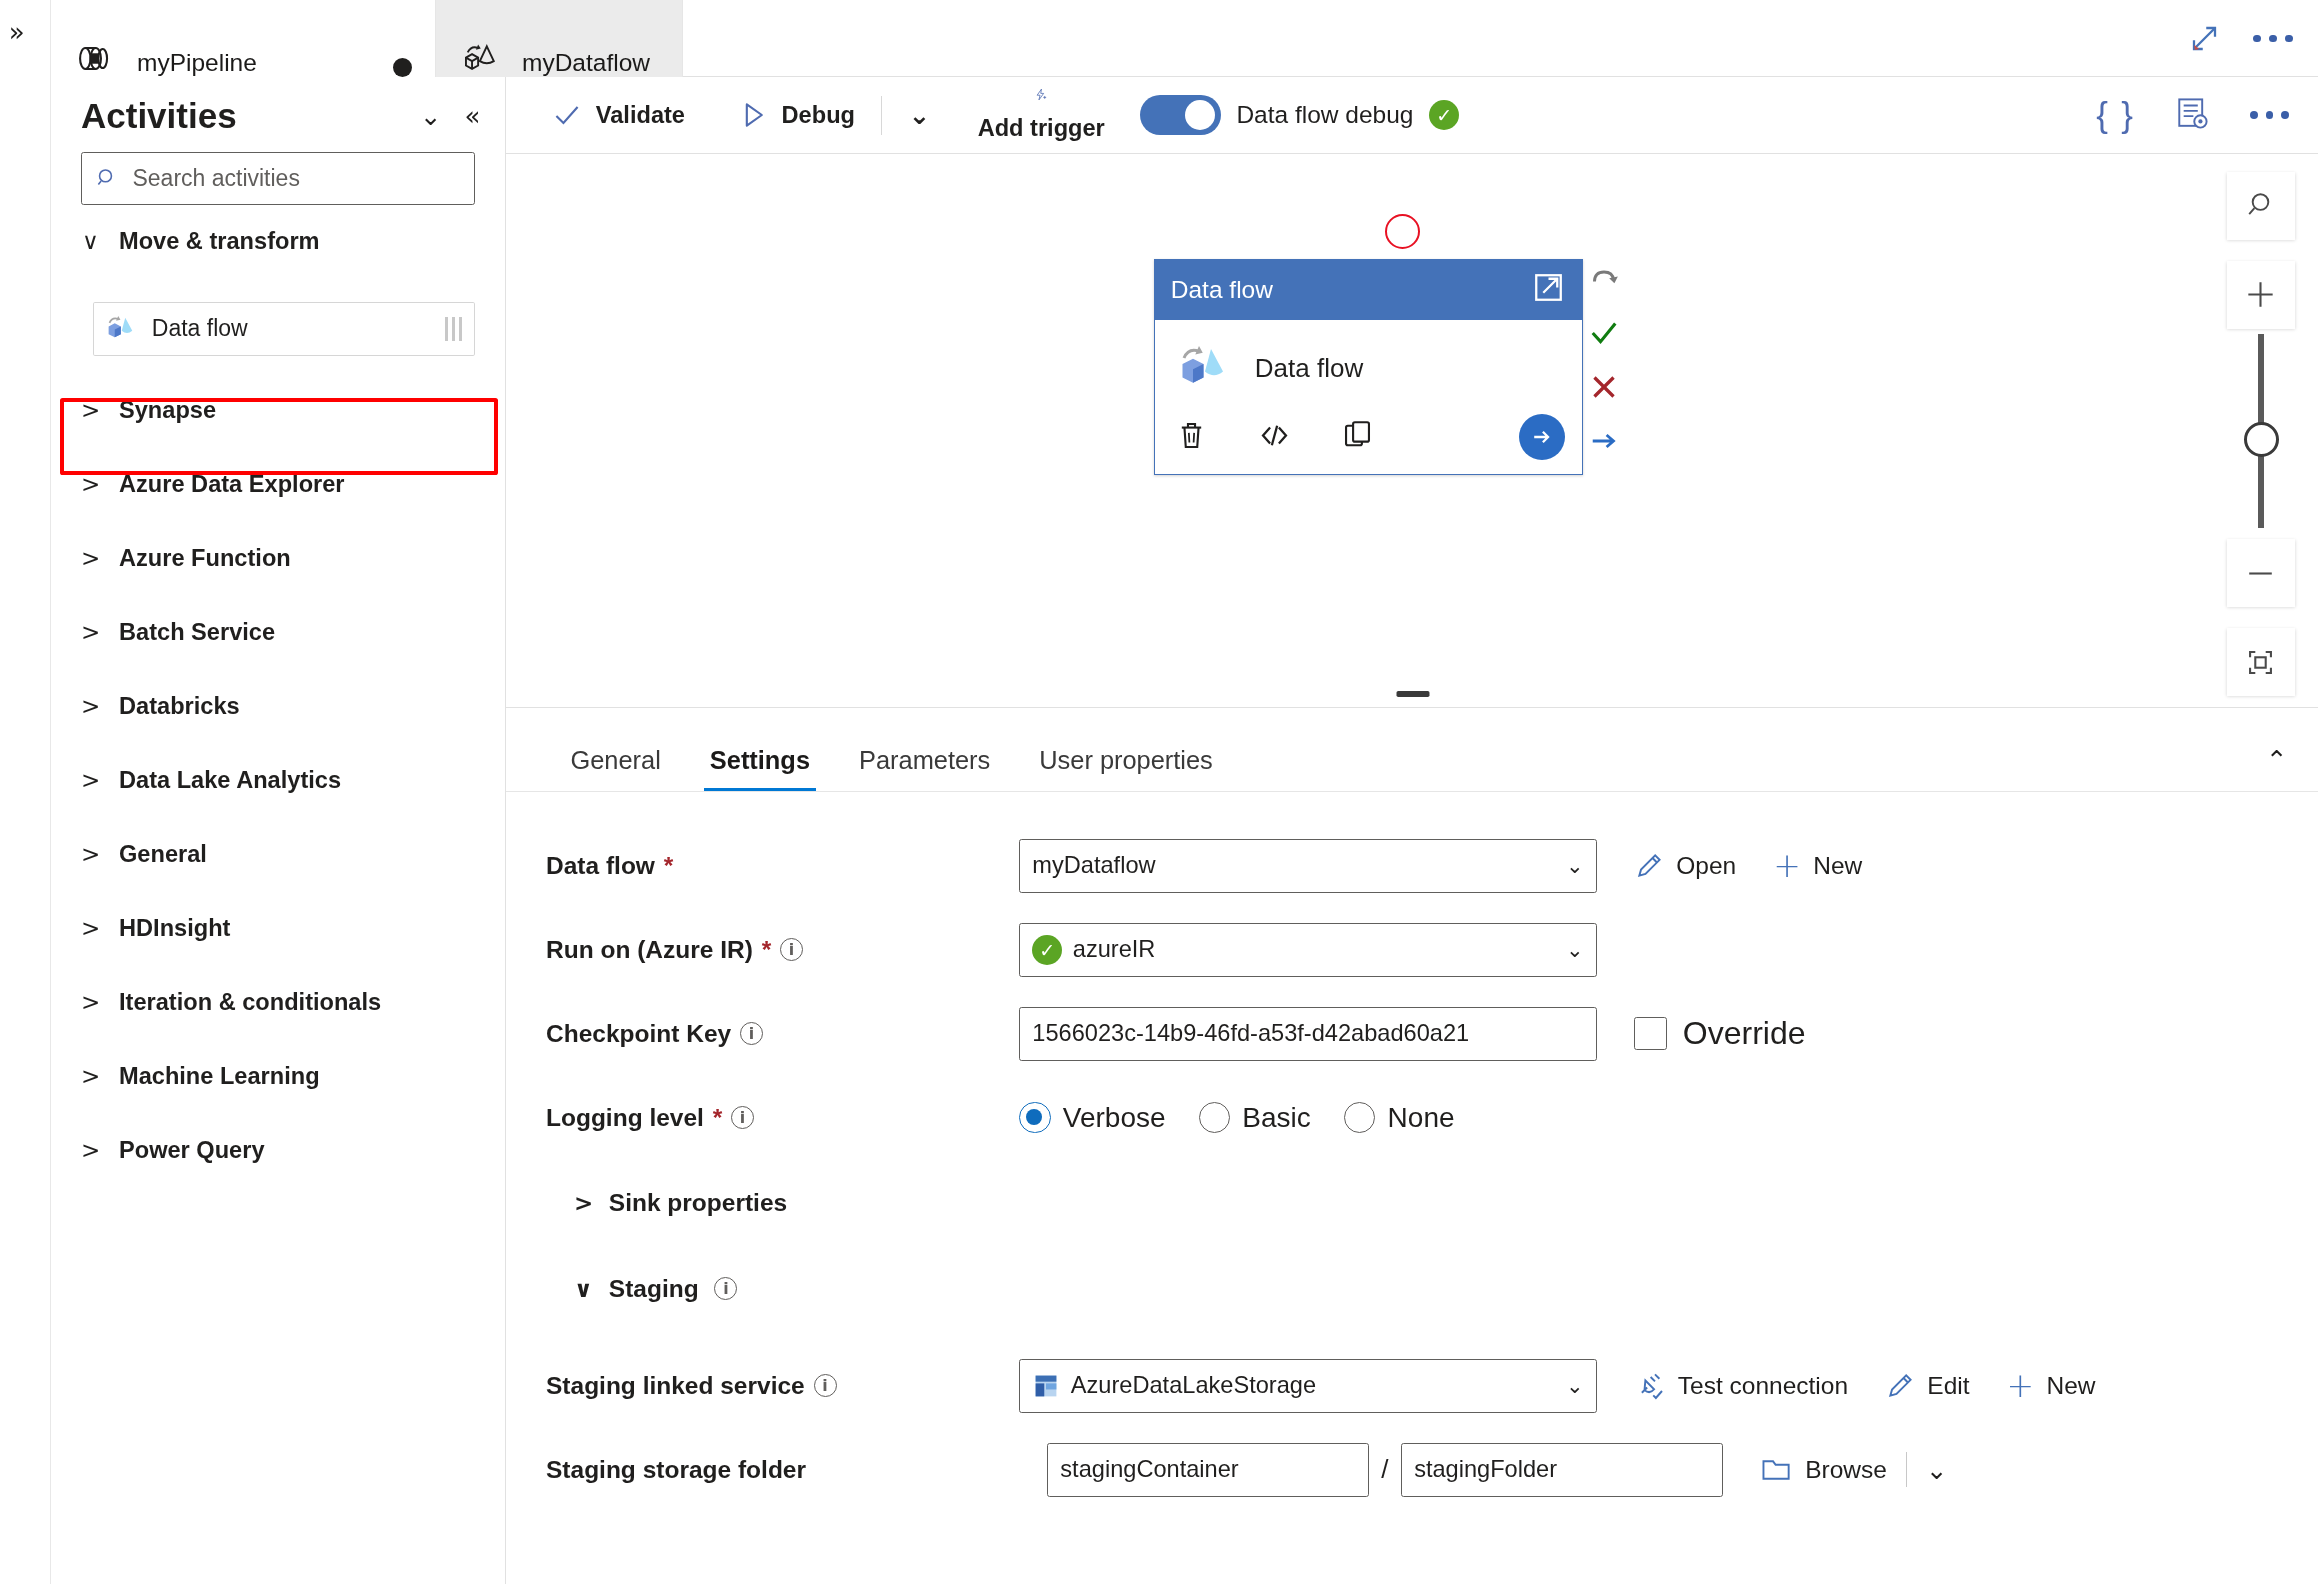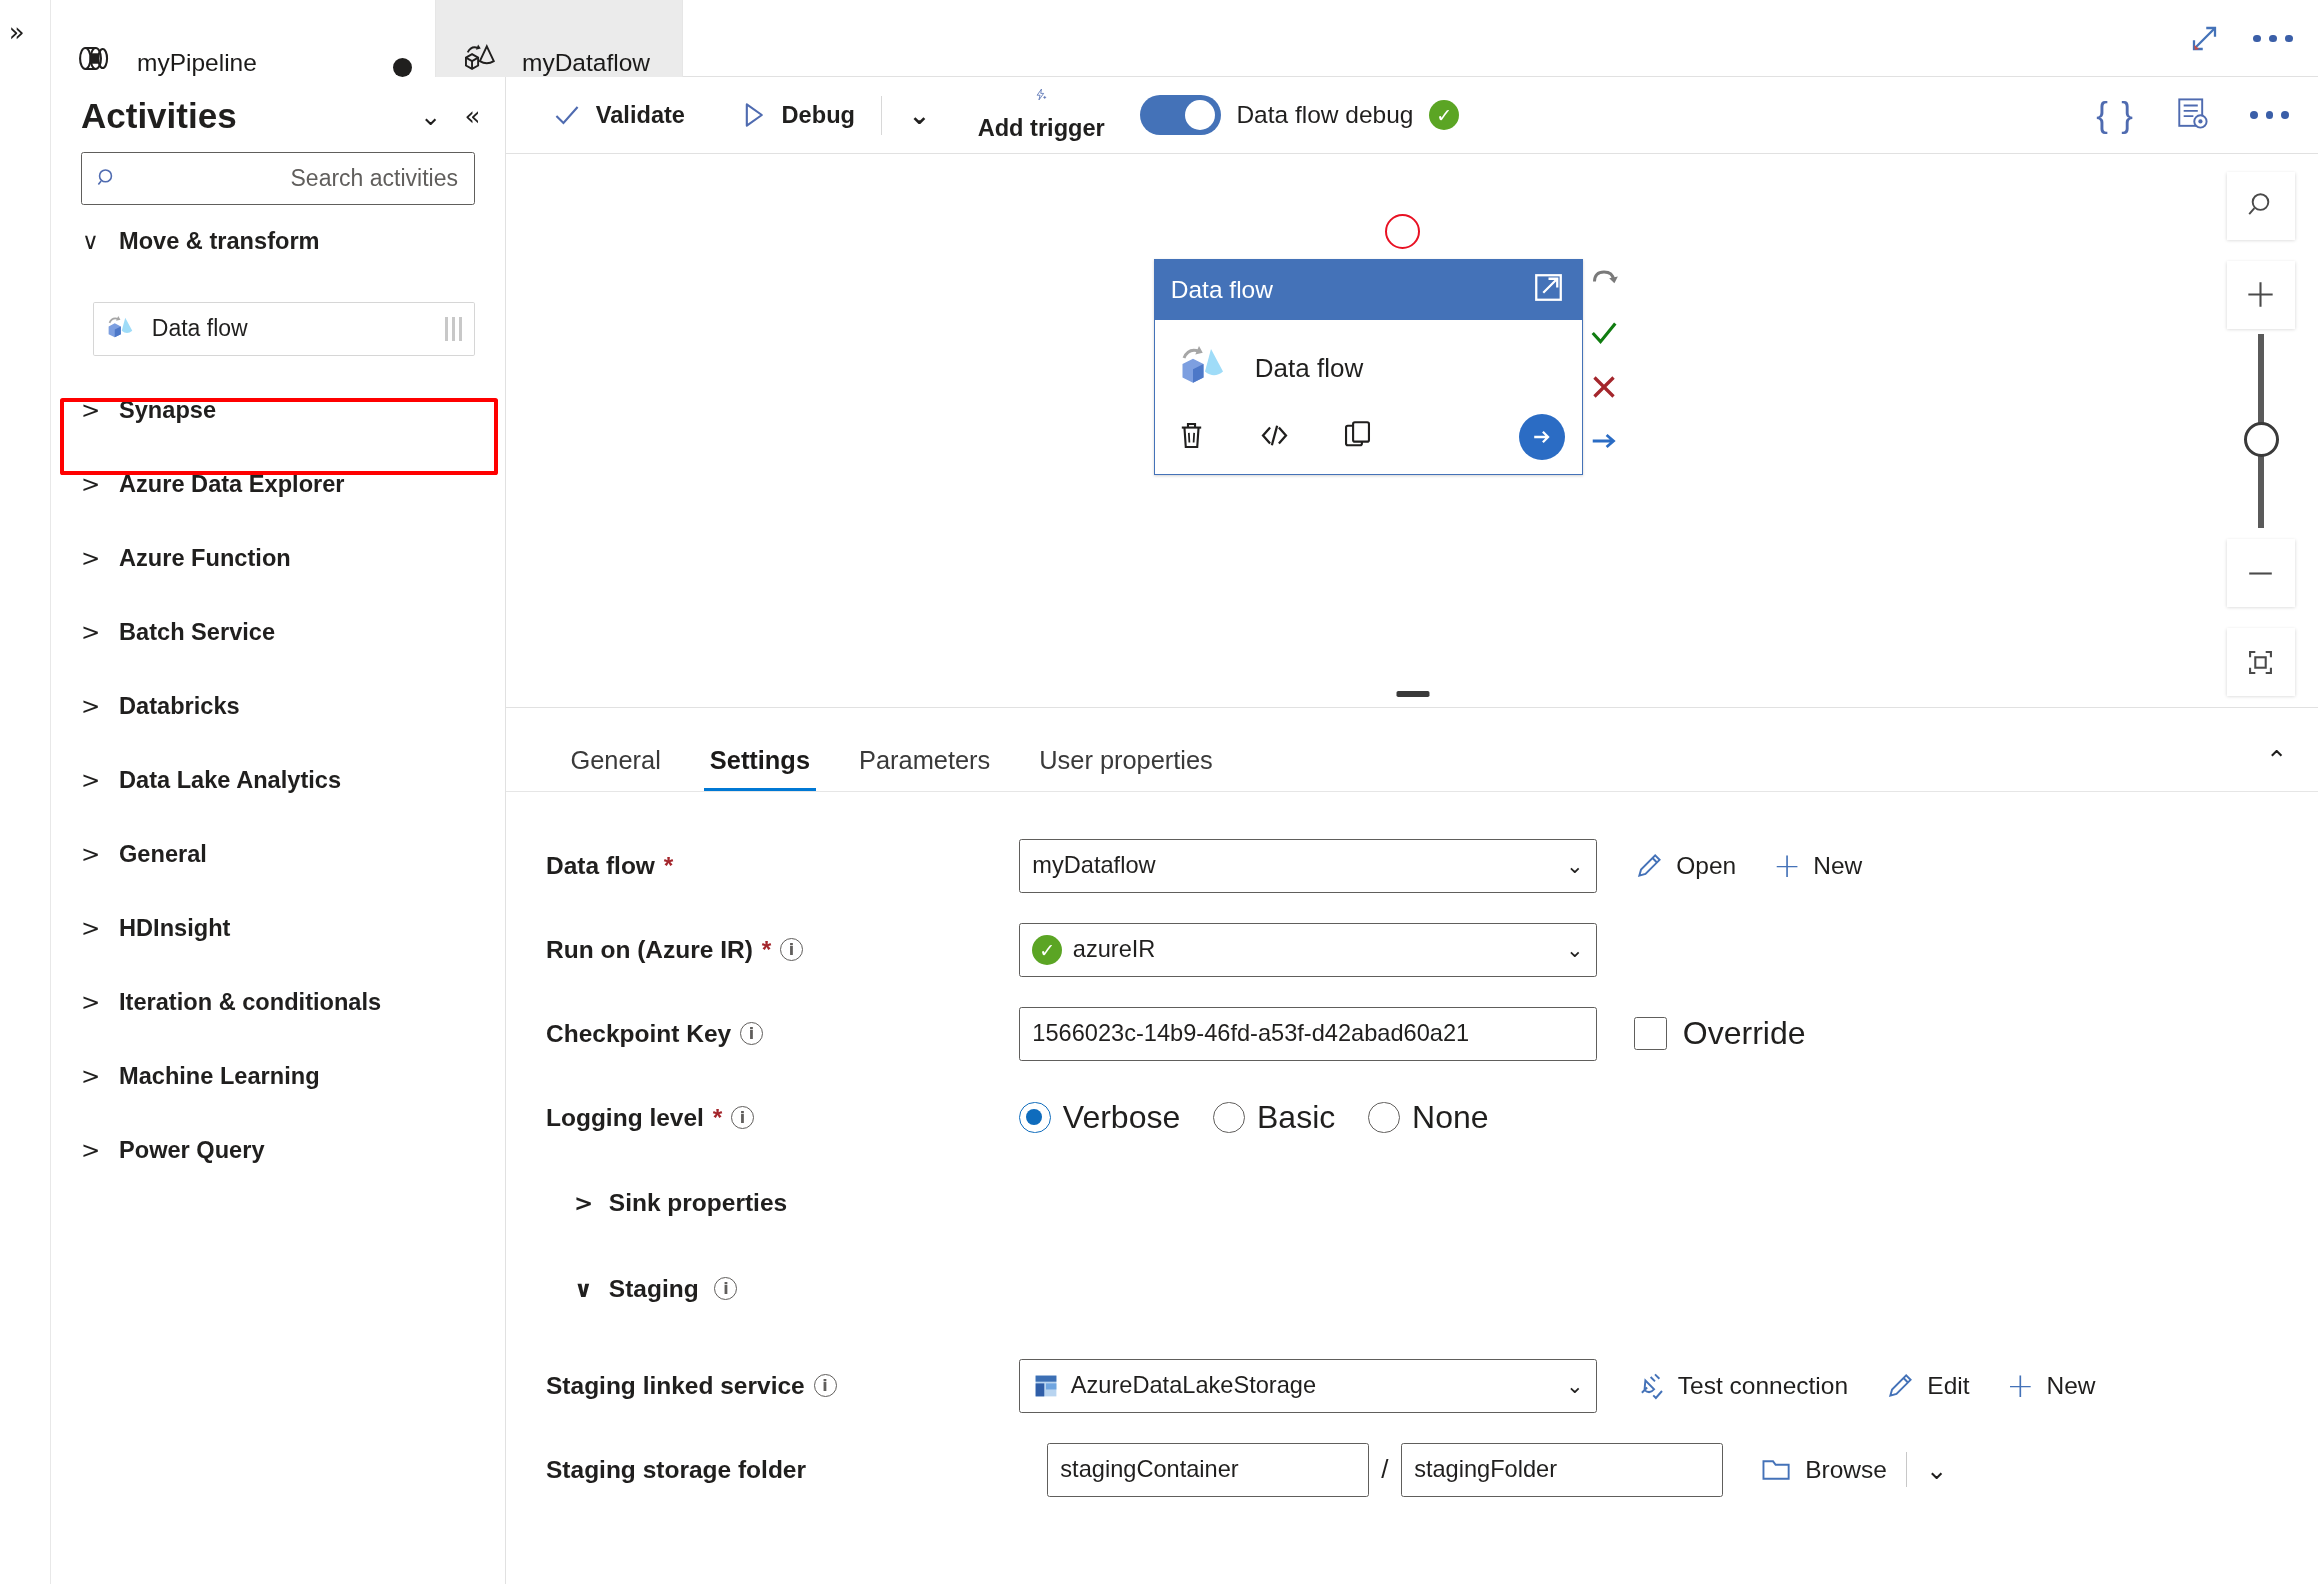--- a/index.html
+++ b/index.html
@@ -69,21 +69,21 @@
 
   .search-wrap { padding: 7px 30px 0 30px; }
   .search-box {
     display: flex; align-items: center; gap: 12.3px;
     height: 53px; border: 0.9px solid #605e5c; border-radius: 2.6px;
     padding: 0 14px; background:#fff;
   }
   .search-box input {
     border: 0; outline: 0; font-size: 23px; color:#201f1e;
     font-family: "Liberation Sans", sans-serif;
-    width: 100%; background: transparent; text-align: right;
+    width: 100%; background: transparent;
   }
   .search-box input::placeholder { color:#605e5c; }
 
   .group-row {
     display: flex; align-items: center; gap: 19px;
     padding: 0 30px; height: 74px; cursor: default;
   }
   .group-row .gchev {
     font-size: 23px; color:#201f1e; line-height:1; width: 19px; text-align:center;
     font-family: "DejaVu Sans", sans-serif;
@@ -247,21 +247,21 @@
   .plus-ico { font-size: 33px; color:#4472b8; line-height: 1; font-weight: 300;
     font-family:"DejaVu Sans", sans-serif; }
 
   .checkbox {
     width: 33px; height: 33px; border: 1.8px solid #605e5c; border-radius: 2.6px;
     background:#fff;
   }
   .cbwrap { display:flex; align-items:center; gap: 15.8px; margin-left: 37px; font-size: 32px; }
 
   .radios { display:flex; align-items:center; gap: 33px; }
-  .radio { display:flex; align-items:center; gap: 12.3px; font-size: 32px; }
+  .radio { display:flex; align-items:center; gap: 12.3px; font-size: 28px; }
   .rdot {
     width: 31.5px; height: 31.5px; border-radius:50%; border:1.8px solid #605e5c;
     background:#fff; position:relative;
   }
   .rdot.on { border-color:#0f6cbd; }
   .rdot.on::after {
     content:''; position:absolute; left: 6.1px; top: 6.1px; width: 15.8px; height: 15.8px;
     border-radius:50%; background:#0f6cbd;
   }
 

